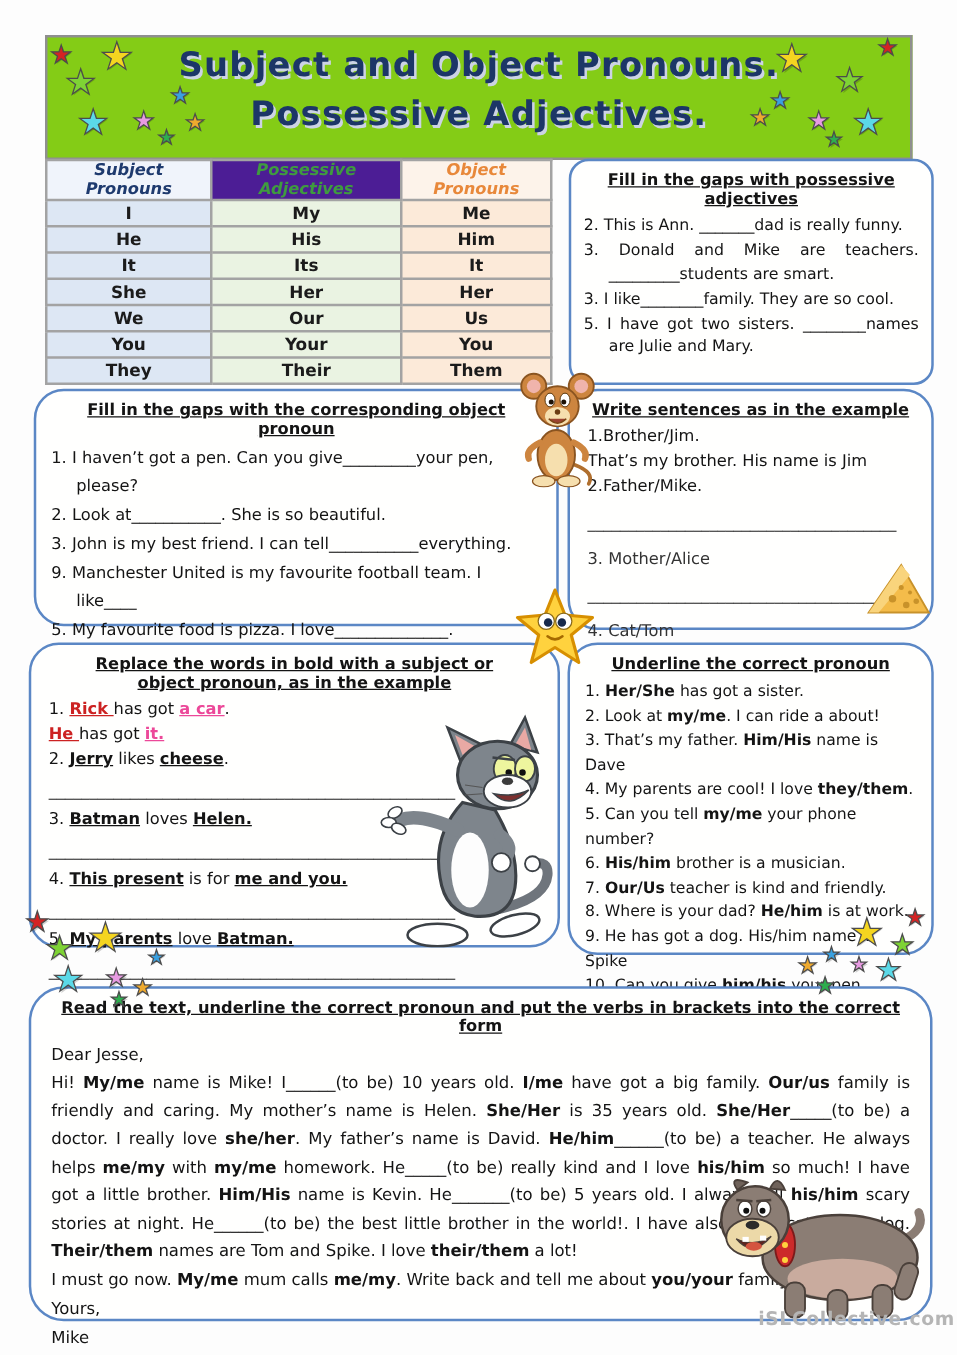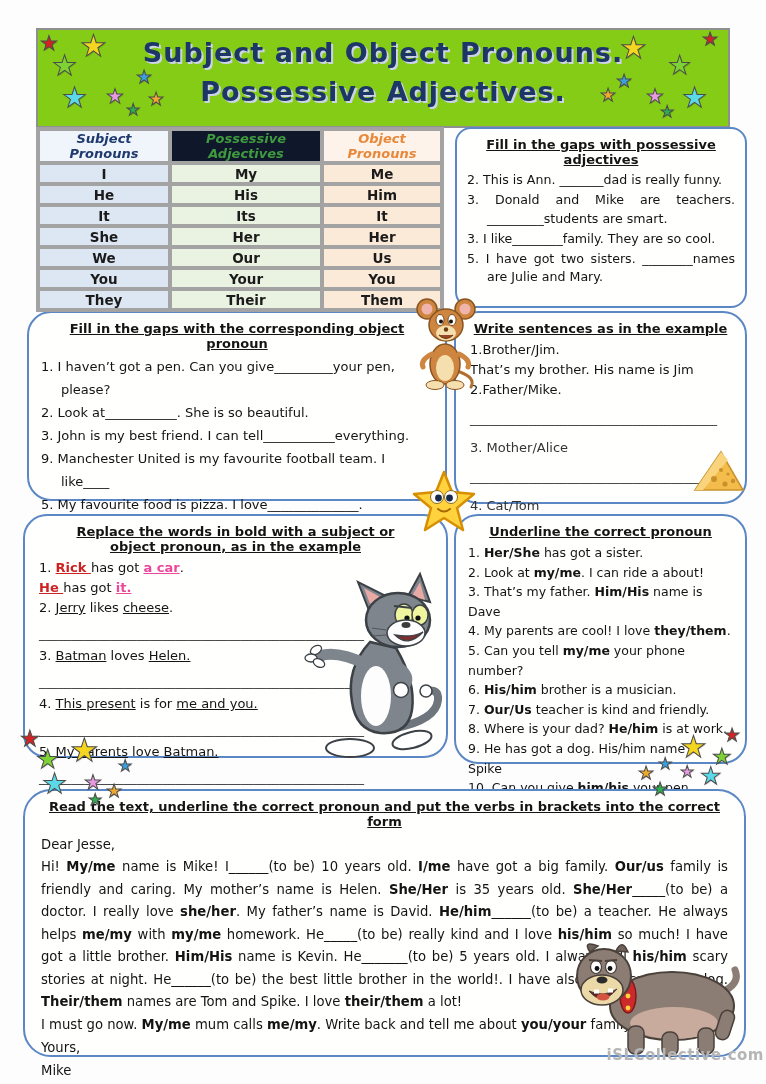--- a/index.html
+++ b/index.html
@@ -13,26 +13,26 @@
               font-weight:bold;font-size:27px;line-height:39px;color:#1c3667;
               text-shadow:2px 2px 0 #ccd3e4;letter-spacing:1px;}
 
   
   .ds{position:absolute;line-height:1;-webkit-text-stroke:1px #4c4c4c;
       text-shadow:1px 1px 0 rgba(0,0,0,.18);z-index:6;}
 
   
   .pron-table{position:absolute;left:36px;top:127px;width:404px;
               border-collapse:collapse;table-layout:fixed;z-index:2;}
-  .pron-table th,.pron-table td{border:4px solid #a3a3a3;text-align:center;
+  .pron-table th,.pron-table td{border:2px solid #a3a3a3;text-align:center;
               padding:0 18px;box-sizing:border-box;}
   .pron-table th{height:24px;font-size:13px;font-style:italic;font-weight:bold;}
   .pron-table td{height:21px;font-size:13.5px;font-weight:bold;color:#1b1b1b;}
   .h1{color:#1e3a6e;background:#f0f4fb;}
-  .h2{color:#3f9b3f;background:#0f172a;}
+  .h2{color:#3f9b3f;background:#4c1d95;}
   .h3{color:#e8883a;background:#fdf3ea;}
   .c1{background:#dde7f4;}
   .c2{background:#eaf3e2;}
   .c3{background:#fcead9;}
 
   
   .box{position:absolute;background:#fffffe;border:2.5px solid #5b87c5;
        box-sizing:border-box;z-index:1;}
   #boxA{left:455px;top:127px;width:292px;height:181px;border-radius:16px;}
   #boxB{left:27px;top:311px;width:420px;height:190px;border-radius:24px;}
@@ -45,21 +45,21 @@
   .item{font-size:12.6px;line-height:18.5px;padding-left:20px;text-indent:-20px;
         margin:1.5px 10px;}
   .just .item{text-align:justify;}
   #boxB .item{font-size:13px;line-height:23px;margin:0 12px;}
   .cline{font-size:13px;line-height:20px;margin:0 14px;}
   .cline.gap{margin-top:9px;color:#333;}
   .dline{font-size:13px;line-height:19px;margin:1px 14px;}
   .dline.wl{margin-top:7px;margin-bottom:3px;color:#333;}
   #boxE .exline{font-size:12.5px;line-height:19.6px;margin:0 12px;}
   .b{font-weight:bold;}
-  .bu{font-weight:normal;text-decoration:underline;}
+  .bu{font-weight:bold;text-decoration:underline;}
   .ru{font-weight:bold;text-decoration:underline;color:#cc2222;}
   .blu{font-weight:bold;text-decoration:underline;color:#ec4899;}
 
   
   .letter{margin:2px 16px 0;}
   .lgreet,.lclose{font-size:13.2px;line-height:23px;}
   .lbody{font-size:13.2px;line-height:22.5px;text-align:justify;}
 
   
   .img{position:absolute;z-index:5;}

